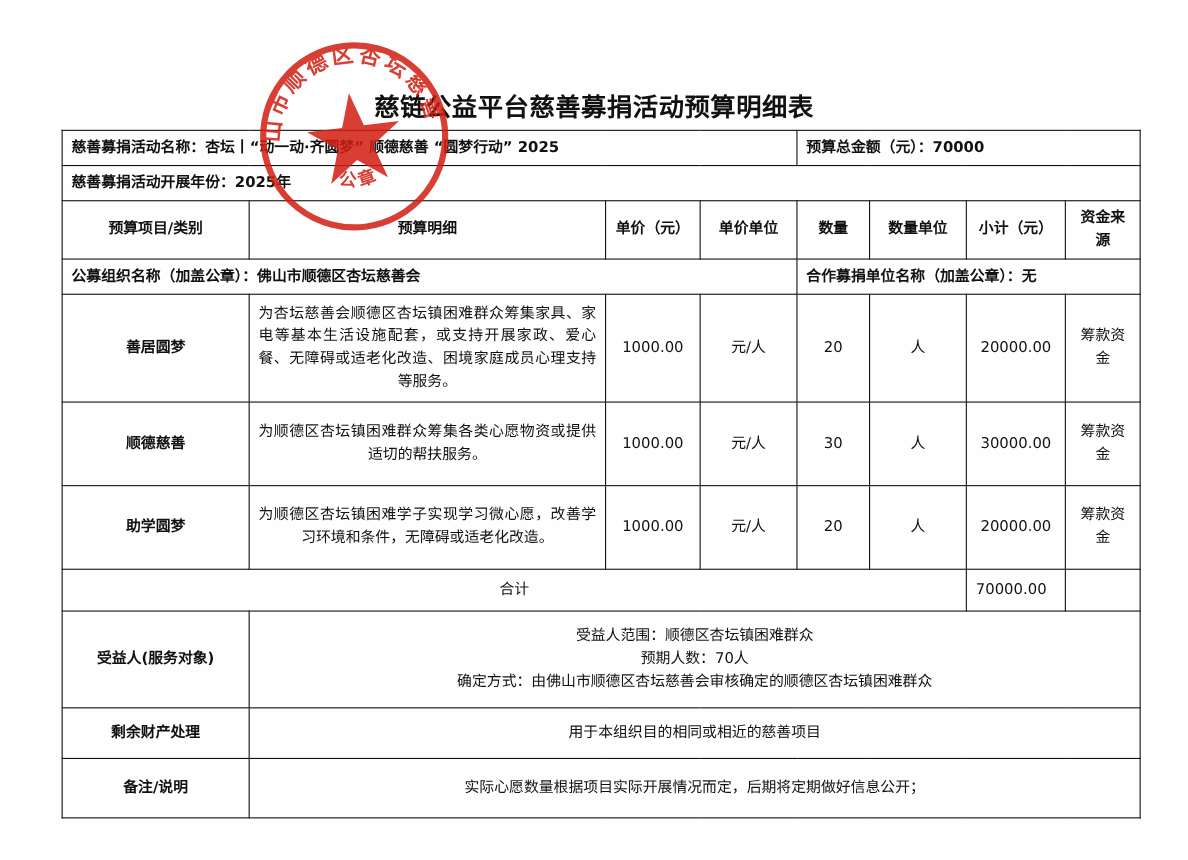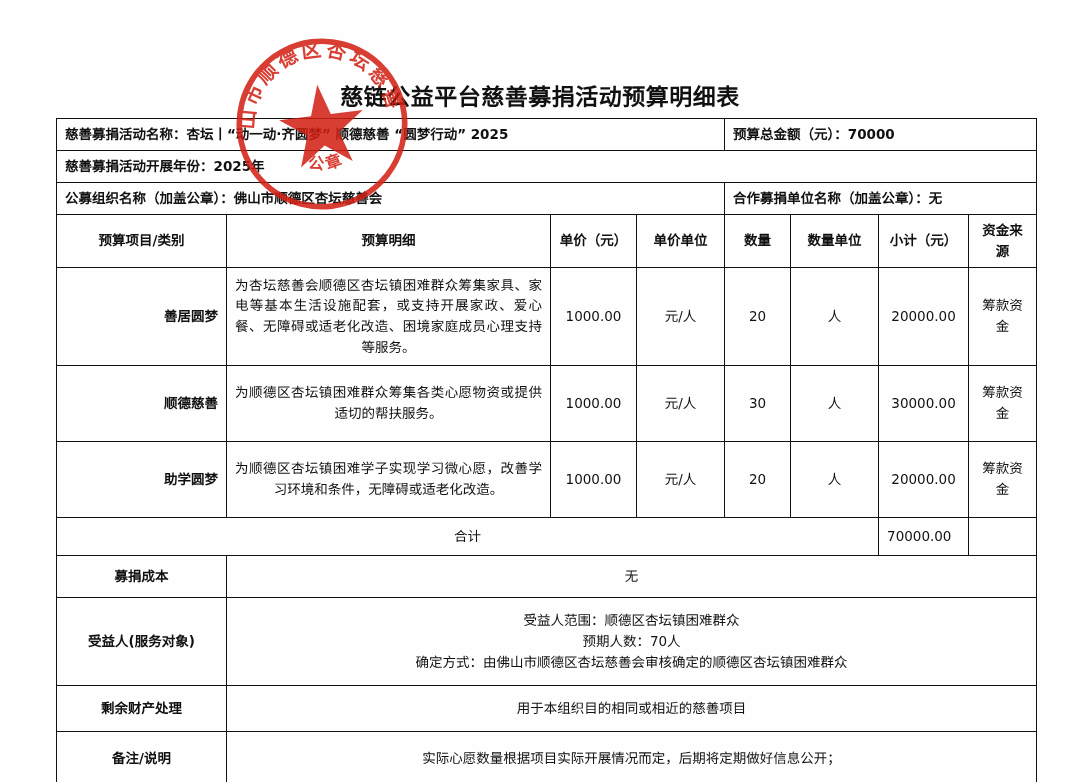--- a/index.html
+++ b/index.html
@@ -69,21 +69,21 @@
   }
   .lbl-cell {
     text-align: left;
     font-weight: bold;
     font-size: 13.5px;
     height: 32px;
     white-space: nowrap;
     overflow: hidden;
   }
   .cat-cell {
-    text-align: right;
+    text-align: center;
     font-weight: bold;
     font-size: 14.5px;
   }
   .desc-cell {
     text-align: justify;
     text-align-last: center;
     font-size: 14px;
     padding: 10px 12px;
     line-height: 1.75;
   }
@@ -156,33 +156,33 @@
       <tr>
         <td class="lbl-cell" colspan="4">慈善募捐活动名称：杏坛丨“动一动·齐圆梦” 顺德慈善 “圆梦行动” 2025</td>
         <td class="lbl-cell" colspan="4">预算总金额（元）：70000</td>
       </tr>
 
       <tr>
         <td class="lbl-cell" colspan="8">慈善募捐活动开展年份：2025年</td>
       </tr>
 
       <tr>
-        <td class="lbl-cell" colspan="4">公募组织名称（加盖公章）：佛山市顺德区杏坛慈善会</td>
-        <td class="lbl-cell" colspan="4">合作募捐单位名称（加盖公章）：无</td>
-      </tr>
-
-      <tr>
         <td class="hdr">预算项目/类别</td>
         <td class="hdr">预算明细</td>
         <td class="hdr">单价（元）</td>
         <td class="hdr">单价单位</td>
         <td class="hdr">数量</td>
         <td class="hdr">数量单位</td>
         <td class="hdr">小计（元）</td>
         <td class="hdr">资金来源</td>
+      </tr>
+
+      <tr>
+        <td class="lbl-cell" colspan="4">公募组织名称（加盖公章）：佛山市顺德区杏坛慈善会</td>
+        <td class="lbl-cell" colspan="4">合作募捐单位名称（加盖公章）：无</td>
       </tr>
 
       <tr class="row-tall">
         <td class="cat-cell">善居圆梦</td>
         <td class="desc-cell">为杏坛慈善会顺德区杏坛镇困难群众筹集家具、家电等基本生活设施配套，或支持开展家政、爱心餐、无障碍或适老化改造、困境家庭成员心理支持等服务。</td>
         <td class="num-cell">1000.00</td>
         <td class="num-cell">元/人</td>
         <td class="num-cell">20</td>
         <td class="num-cell">人</td>
         <td class="num-cell">20000.00</td>
@@ -210,24 +210,20 @@
         <td class="num-cell">20000.00</td>
         <td class="num-cell">筹款资金</td>
       </tr>
 
       <tr>
         <td class="total-label" colspan="6">合计</td>
         <td class="total-num">70000.00</td>
         <td class="total-num"></td>
       </tr>
 
-      <tr style="height:42px">
-        <td class="side-label">募捐成本</td>
-        <td class="side-value" colspan="7">无</td>
-      </tr>
 
       <tr style="height:88px">
         <td class="side-label">受益人(服务对象)</td>
         <td class="side-value multi" colspan="7">受益人范围：顺德区杏坛镇困难群众
 预期人数：70人
 确定方式：由佛山市顺德区杏坛慈善会审核确定的顺德区杏坛镇困难群众</td>
       </tr>
 
       <tr style="height:46px">
         <td class="side-label">剩余财产处理</td>

